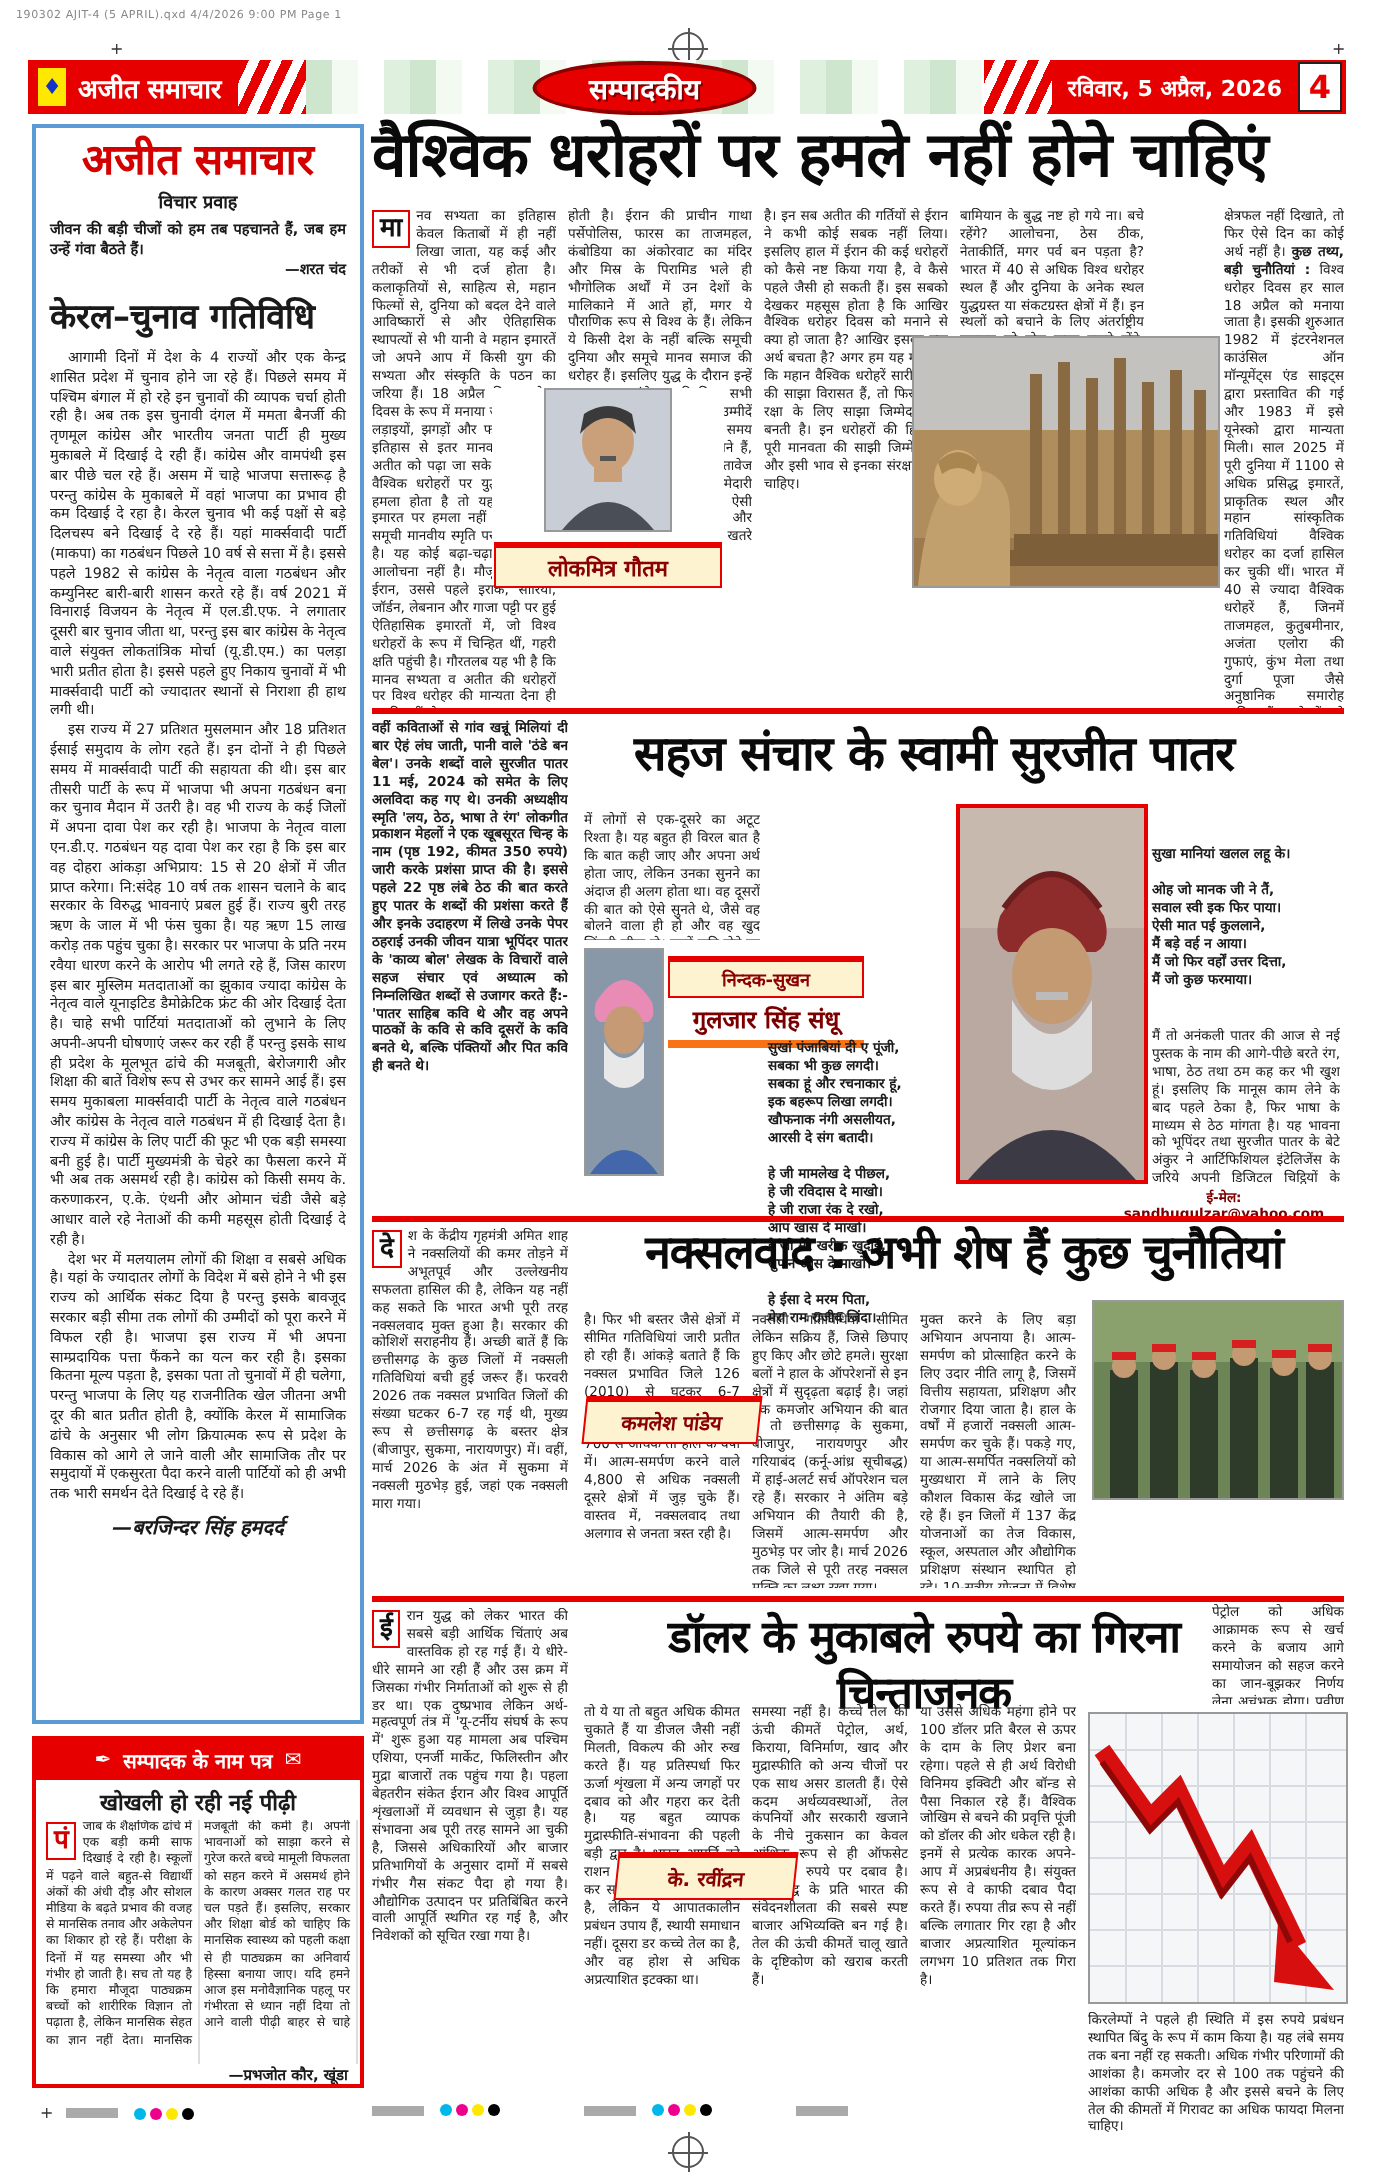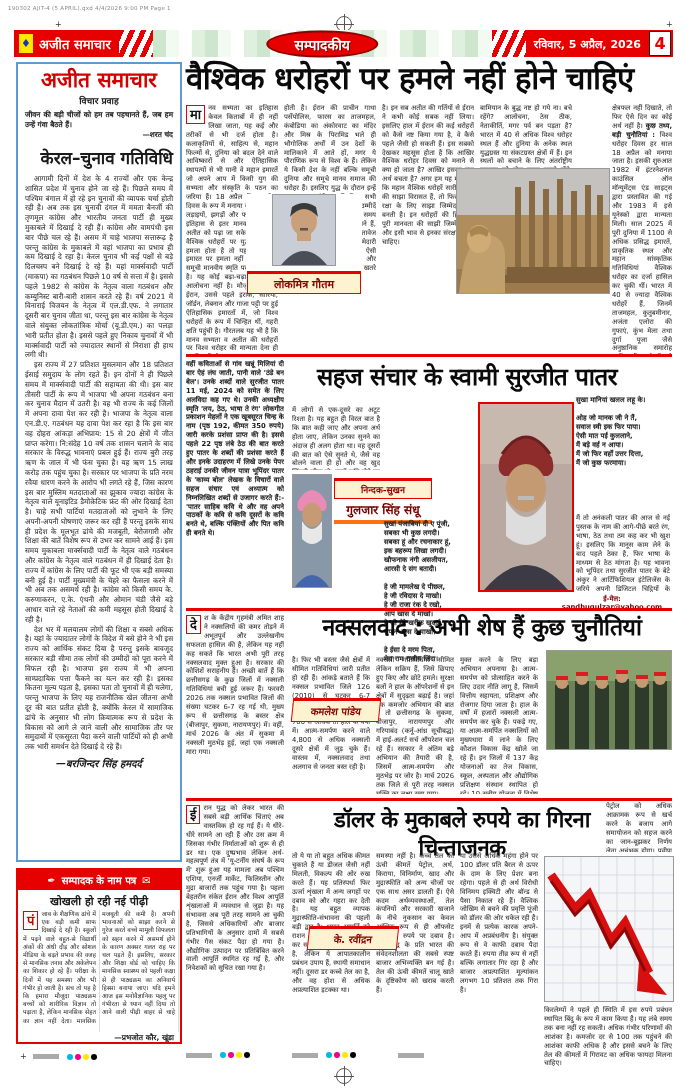--- a/index.html
+++ b/index.html
@@ -24,21 +24,21 @@
      color:#fff;font-weight:bold;font-size:14px;text-shadow:1px 1px 0 #7a0000;white-space:nowrap;}
   .hdr-date{color:#fff;font-weight:bold;font-size:11px;margin:0 8px;white-space:nowrap;}
   .hdr-pageno{width:20px;height:23px;background:#fff;border:1px solid #222;color:#e60000;font-weight:bold;
      font-size:16px;display:flex;align-items:center;justify-content:center;margin-right:2px;}
   
   .vbox{left:16px;top:62px;width:166px;height:800px;border:2px solid #5b9bd5;box-sizing:border-box;padding:5px 7px;overflow:hidden;}
   .vbox-title{color:#d40000;font-weight:bold;font-size:21px;text-align:center;line-height:23px;}
   .vbox-sub{font-weight:bold;font-size:9px;text-align:center;margin-top:2px;}
   .vbox-quote{font-size:7.3px;font-weight:bold;line-height:9.5px;text-align:justify;margin-top:3px;}
   .vbox-quote-auth{text-align:right;font-weight:bold;font-size:7.3px;}
-  .ed-head{font-weight:bold;font-size:17px;text-align:right;margin:7px 0 5px 0;}
+  .ed-head{font-weight:bold;font-size:17px;text-align:left;margin:7px 0 5px 0;}
   .ed-para{font-size:7.2px;line-height:9.8px;text-align:justify;text-indent:9px;}
   .ed-sign{font-weight:bold;font-size:10px;text-align:center;margin-top:4px;font-style:italic;}
   
   .lbox{left:16px;top:868px;width:166px;height:176px;border:2px solid #e60000;box-sizing:border-box;overflow:hidden;}
   .lbanner{height:20px;background:#e60000;color:#fff;font-weight:bold;font-size:10px;
      display:flex;align-items:center;justify-content:center;gap:6px;}
   .lbanner .ic{font-size:10px;color:#fff;}
   .ltitle{font-weight:bold;font-size:11px;text-align:center;margin:3px 0 2px 0;}
   .lcols{column-count:2;column-gap:6px;column-rule:1px solid #ddd;padding:0 5px;font-size:6.2px;line-height:8.2px;text-align:justify;height:122px;overflow:hidden;}
   .lsign{font-weight:bold;font-size:7.5px;text-align:right;padding:0 6px;}
@@ -178,21 +178,21 @@
   <svg class="abs red-frame" style="left:478px;top:402px;" width="92" height="186" viewBox="0 0 92 186">
     <rect width="92" height="186" fill="#b9a9a0"></rect>
     <rect width="92" height="60" fill="#c7b9ae"></rect>
     <path d="M20 54 q26 -40 52 0 q4 14 -4 18 l-44 0 q-8 -4 -4 -18z" fill="#8e2b2b"></path>
     <path d="M22 50 q24 -34 48 0" stroke="#6d1f1f" stroke-width="3" fill="none"></path>
     <ellipse cx="46" cy="84" rx="20" ry="24" fill="#c49a72"></ellipse>
     <path d="M26 96 q20 34 40 0 l0 36 q-20 18 -40 0 z" fill="#ddd"></path>
     <rect x="38" y="92" width="16" height="4" fill="#bbb"></rect>
     <path d="M4 186 q42 -50 84 0 z" fill="#3c3a45"></path>
   </svg>
-  <div class="abs verse" style="left:576px;top:396px;width:94px;height:110px;">सुखा मानियां खलल लहू के।
+  <div class="abs verse" style="left:576px;top:423px;width:94px;height:110px;">सुखा मानियां खलल लहू के।
 
 ओह जो मानक जी ने तैं,
 सवाल स्वी इक फिर पाया।
 ऐसी मात पई कुललाने,
 मैं बड़े वर्ह न आया।
 मैं जो फिर वर्हों उत्तर दित्ता,
 मैं जो कुछ फरमाया।</div>
   <div class="abs col" style="left:576px;top:514px;width:94px;height:78px;">मैं तो अनंकली पातर की आज से नई पुस्तक के नाम की आगे-पीछे बरते रंग, भाषा, ठेठ तथा ठम कह कर भी खुश हूं। इसलिए कि मानूस काम लेने के बाद पहले ठेका है, फिर भाषा के माध्यम से ठेठ मांगता है। यह भावना को भूपिंदर तथा सुरजीत पातर के बेटे अंकुर ने आर्टिफिशियल इंटेलिजेंस के जरिये अपनी डिजिटल चिट्ठियों के जरिये उजागर किया है। प्रकाशक ने अपनी किताब के कलेवर को चंद-सार्थ से डिजाइन किया है।</div>
   <div class="abs email" style="left:552px;top:594px;width:120px;">ई-मेल: sandhugulzar@yahoo.com</div>
 

